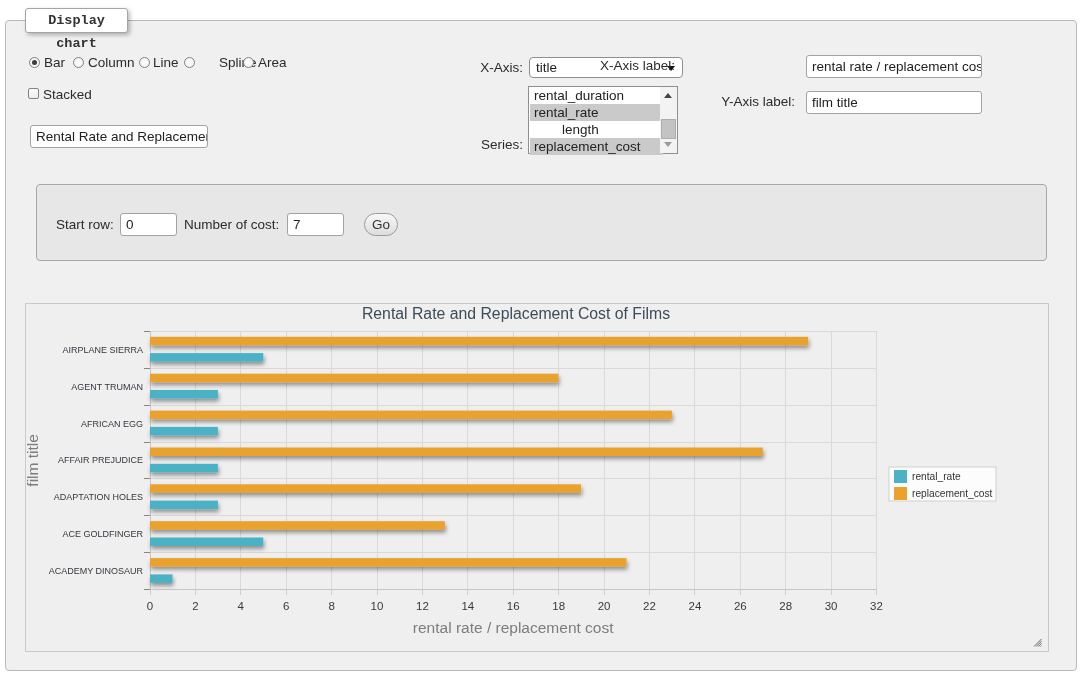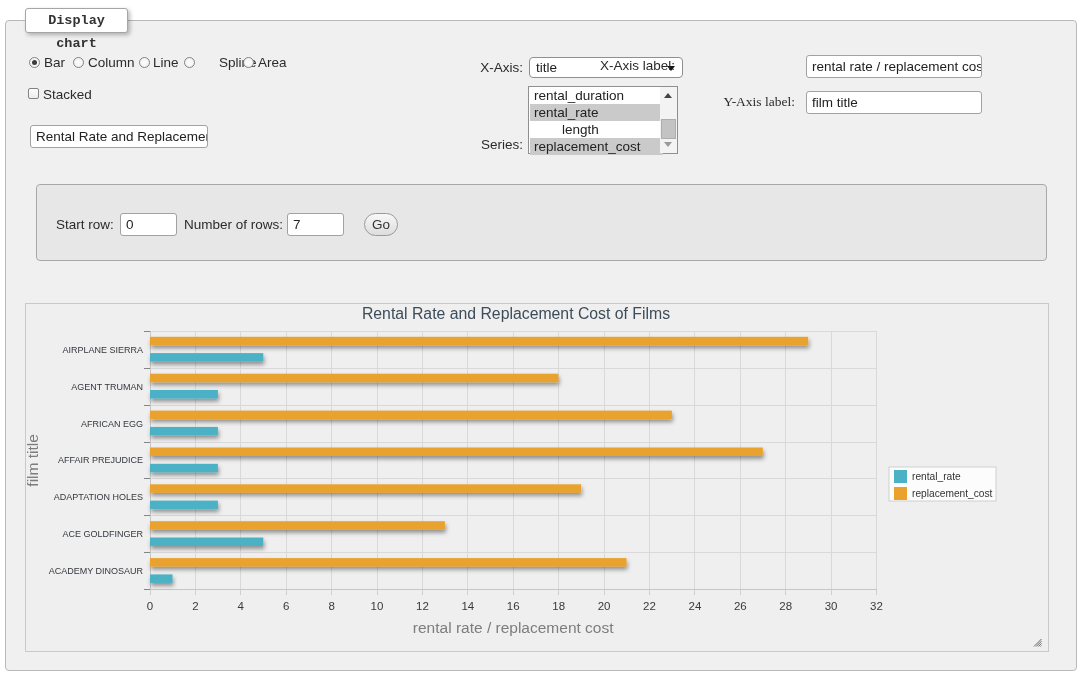--- a/index.html
+++ b/index.html
@@ -56,27 +56,27 @@
   <div class="opt sel" style="top:51px;">replacement_cost</div>
   <div class="sb">
     <div style="position:absolute;top:6px;left:4px;width:0;height:0;border-left:4.5px solid transparent;border-right:4.5px solid transparent;border-bottom:5px solid #444;"></div>
     <div class="thumb"></div>
     <div style="position:absolute;bottom:6px;left:4px;width:0;height:0;border-left:4.5px solid transparent;border-right:4.5px solid transparent;border-top:5px solid #9a9a9a;"></div>
   </div>
 </div>
 
 <div class="abs lbl" style="left:600px;top:58px;width:195px;text-align:left;">X-Axis label:</div>
 <div class="abs ibox" style="left:806px;top:55px;width:169px;height:21px;">rental rate / replacement cost</div>
-<div class="abs lbl" style="left:600px;top:94px;width:195px;text-align:right;font-family:Liberation Serif, serif;">Y-Axis label:</div>
+<div class="abs lbl" style="left:600px;top:94px;width:195px;text-align:right;">Y-Axis label:</div>
 <div class="abs ibox" style="left:806px;top:91px;width:169px;height:21px;">film title</div>
 
 <div class="abs" id="midbox"></div>
 <div class="abs lbl" style="left:56px;top:217px;">Start row:</div>
 <div class="abs ibox" style="left:120px;top:213px;width:50px;height:21px;">0</div>
-<div class="abs lbl" style="left:184px;top:217px;">Number of rows:</div>
+<div class="abs lbl" style="left:184px;top:217px;">Number of cost:</div>
 <div class="abs ibox" style="left:287px;top:213px;width:50px;height:21px;">7</div>
 <div class="abs" id="gobtn">Go</div>
 
 <div class="abs" id="chartbox"></div>
 <svg class="abs" style="left:25px;top:303px;" width="1022" height="347">
   <defs>
     <filter id="sh" x="-20%" y="-60%" width="140%" height="260%">
       <feDropShadow dx="1" dy="3" stdDeviation="2" flood-color="#000" flood-opacity="0.4"></feDropShadow>
     </filter>
   </defs>

